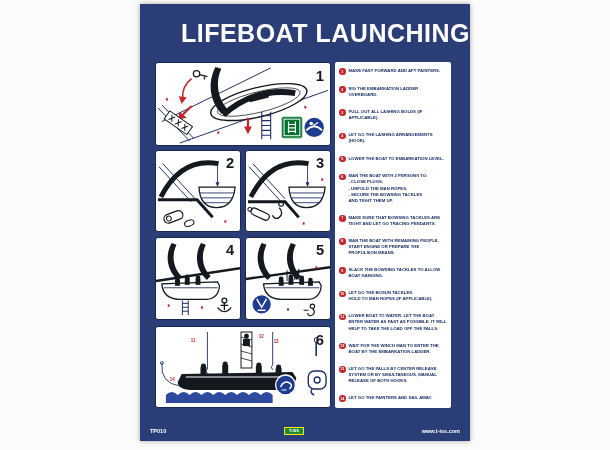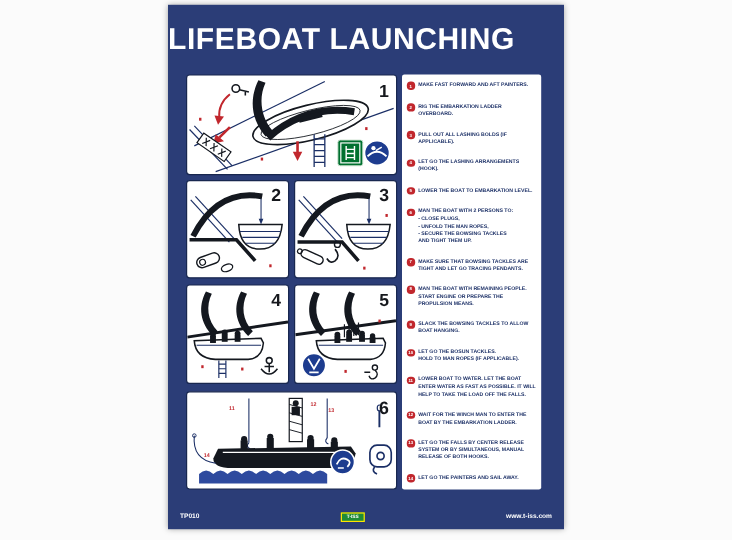--- a/index.html
+++ b/index.html
@@ -1,19 +1,19 @@
 <!DOCTYPE html>
 <html><head>
 <meta charset="utf-8">
 <style>
   html,body{margin:0;padding:0;width:610px;height:450px;background:#fbfbfb;
     font-family:"Liberation Sans",sans-serif;overflow:hidden;}
   .poster{position:absolute;left:140px;top:4px;width:330px;height:437px;
     background:#2b3d77;box-shadow:0 0 5px rgba(0,0,0,.35);}
-  .title{position:absolute;top:15px;left:0;width:100%;text-align:left;
+  .title{position:absolute;top:15px;left:0;width:100%;text-align:right;
     color:#ffffff;font-size:25px;font-weight:bold;letter-spacing:.5px;}
   .panel{position:absolute;background:#ffffff;border:1.5px solid #18274f;
     border-radius:3px;box-sizing:border-box;overflow:hidden;}
   .panel svg{display:block;width:100%;height:100%;}
   #p1{left:15px;top:58px;width:176px;height:84px;}
   #p2{left:15px;top:146px;width:86px;height:82px;}
   #p3{left:105px;top:146px;width:86px;height:82px;}
   #p4{left:15px;top:233px;width:86px;height:83px;}
   #p5{left:105px;top:233px;width:86px;height:83px;}
   #p6{left:15px;top:322px;width:176px;height:82px;}

